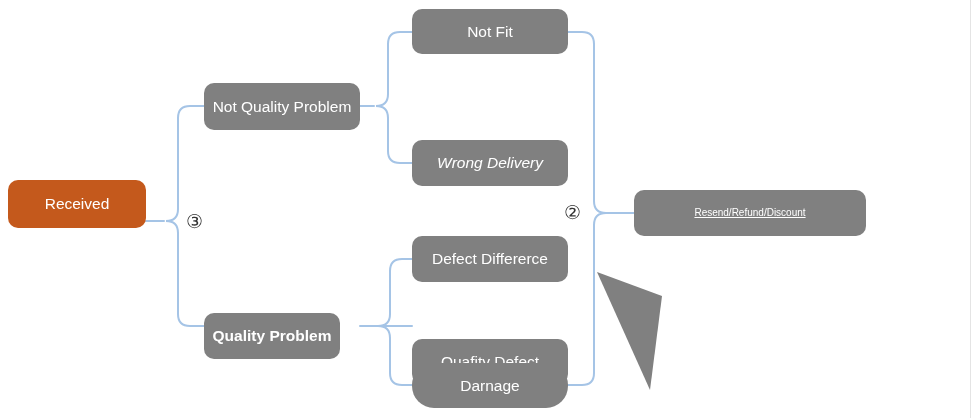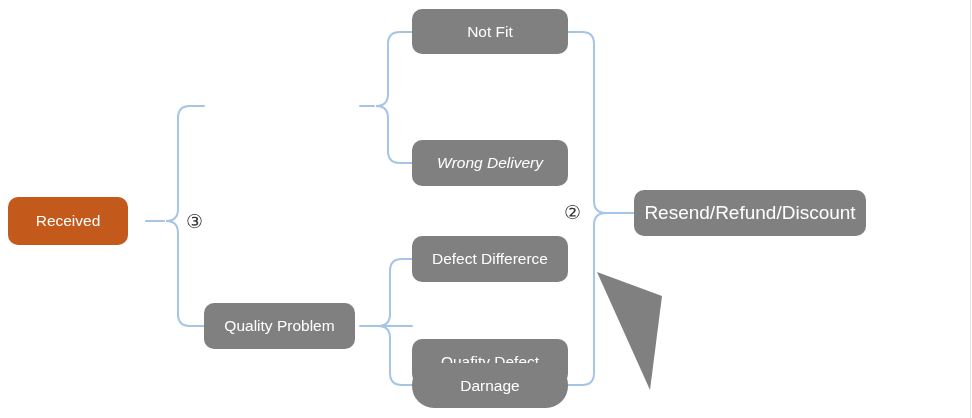--- a/index.html
+++ b/index.html
@@ -35,29 +35,29 @@
     background: #808080;
     color: #ffffff;
     border-radius: 10px;
     font-size: 15.5px;
     line-height: 1.25;
     padding: 2px 8px;
   }
 
   .node.root { background: #c4591c; }
 
-  .node-received        { left: 8px;   top: 197px; width: 120px; height: 48px; }
+  .node-received        { left: 8px;   top: 180px; width: 138px; height: 48px; }
   .node-nqp             { left: 204px; top: 83px;  width: 156px; height: 47px; }
-  .node-qp              { left: 204px; top: 303px; width: 151px; height: 46px; }
+  .node-qp              { left: 204px; top: 313px; width: 136px; height: 46px; font-weight: bold; }
   .node-notfit          { left: 412px; top: 9px;   width: 156px; height: 45px; }
   .node-wrongdelivery   { left: 412px; top: 140px; width: 156px; height: 46px; font-style: italic; }
   .node-colordiff       { left: 412px; top: 236px; width: 156px; height: 46px; }
   .node-qualitydefect   { left: 412px; top: 303px; width: 156px; height: 45px; margin-top: 36px; }
   .node-darnage         { left: 412px; top: 363px; width: 156px; height: 45px; border-radius: 22px; }
-  .node-resend          { left: 634px; top: 190px; width: 232px; height: 46px; font-size: 19px; }
+  .node-resend          { left: 634px; top: 190px; width: 232px; height: 46px; font-size: 10px; text-decoration: underline; }
 
   .callout {
     position: absolute;
     left: 635px; top: 283px;
     width: 232px; height: 110px;
     background: #808080;
     color: #ffffff;
     border-radius: 14px;
     display: flex;
     align-items: center;
@@ -101,20 +101,21 @@
 
     <path d="M606 213 H634" fill="none" stroke="#a5c4e6" stroke-width="2" stroke-linecap="round"></path>
 
     <polygon points="597,272 662,296 650,390" fill="#808080"></polygon>
   </svg>
 
   <div class="edge-line"></div>
 
   <div class="node root node-received">Received</div>
 
+  <div class="node node-nqp">Not Quality Problem</div>
 
   <div class="node node-qp">Quality Problem</div>
 
   <div class="node node-notfit">Not Fit</div>
 
   <div class="node node-wrongdelivery">Wrong Delivery</div>
 
   <div class="node node-colordiff">Defect Differerce</div>
 
   <div class="node node-qualitydefect">Quafity Defect</div>

